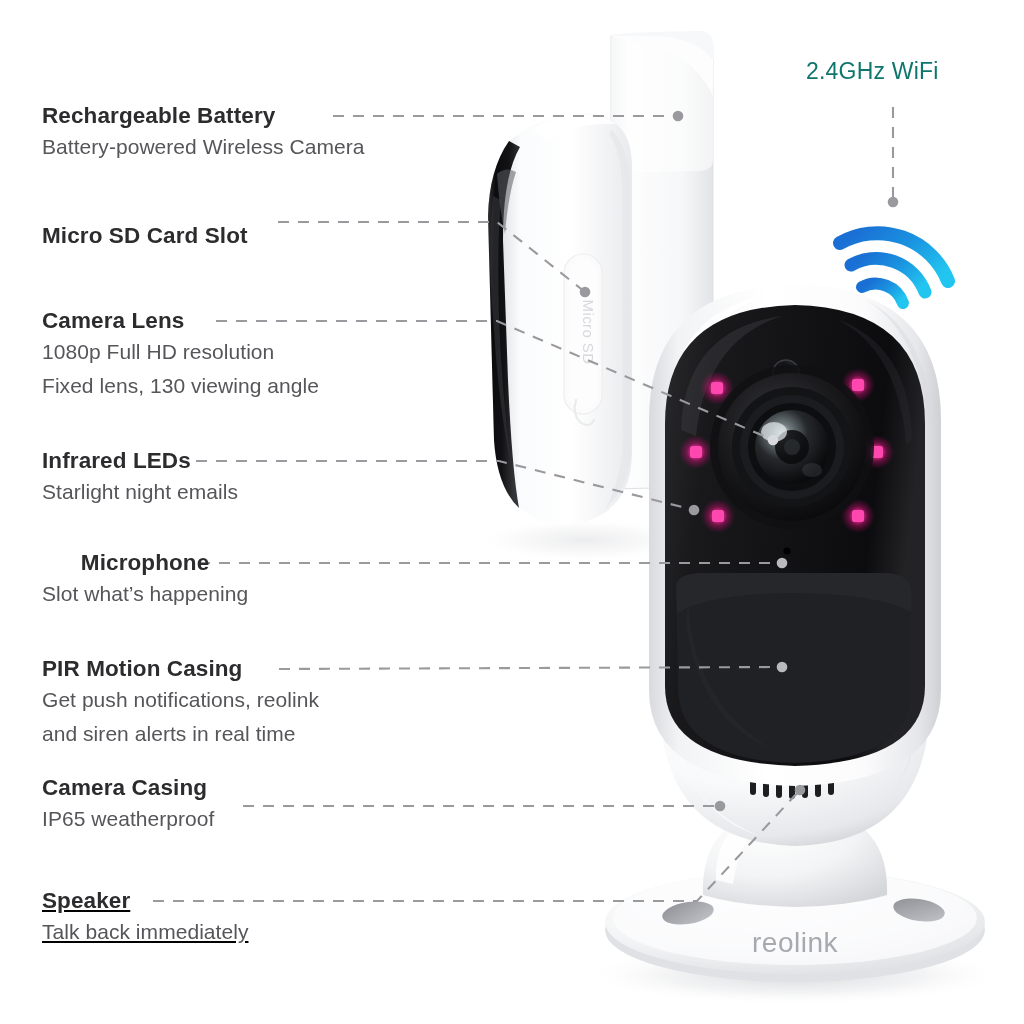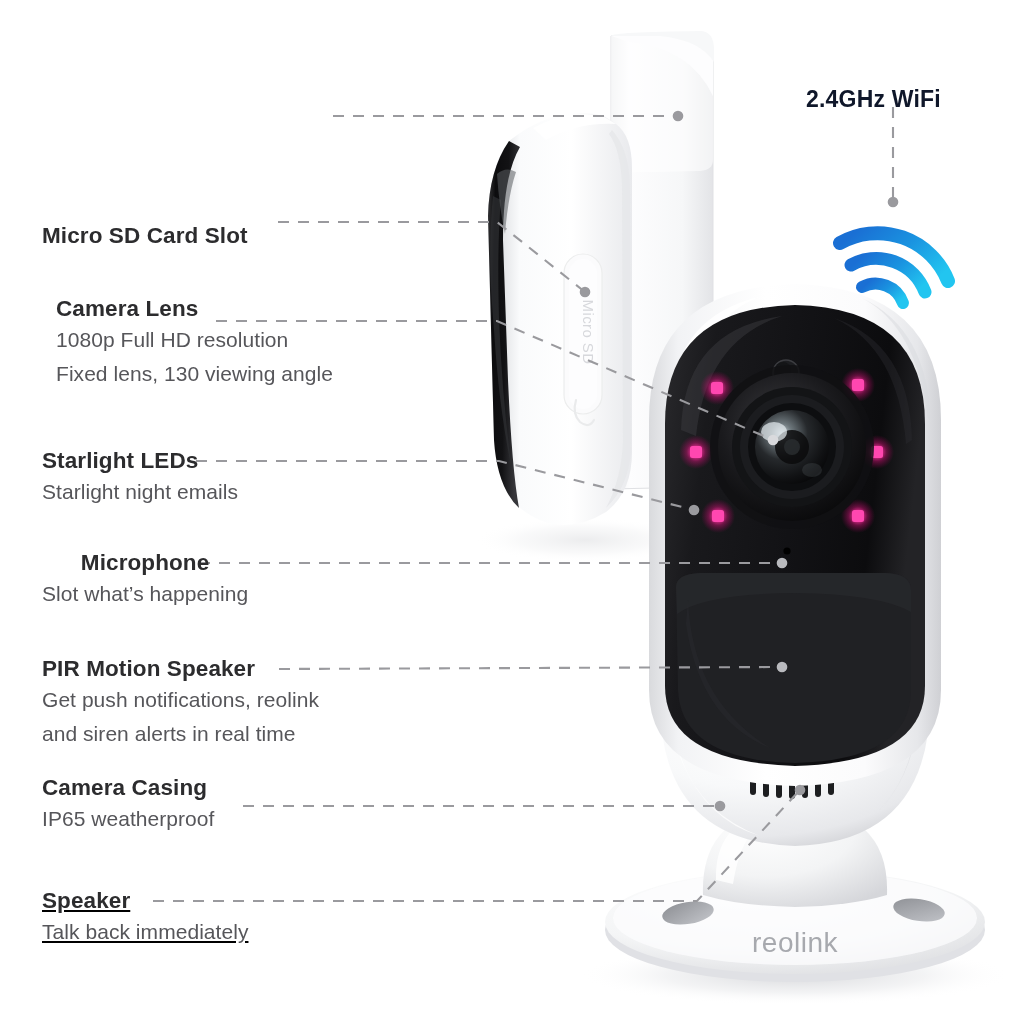--- a/index.html
+++ b/index.html
@@ -27,25 +27,24 @@
     font-size:21px;
     font-weight:400;
     color:#56565a;
     letter-spacing:.05px;
     white-space:nowrap;
     line-height:1.62;
   }
   .wifi-label{
     position:absolute;
     font-size:23px;
-    font-weight:700;
-    color:#0f172a;
+    font-weight:400;
+    color:#0f766e;
     white-space:nowrap;
     letter-spacing:.2px;
-    margin-top:28px;
   }
 
   
   .layer{position:absolute;left:0;top:0;width:1024px;height:1024px;}
   .layer.lines{pointer-events:none;}
 </style>
 </head>
 <body>
 
 <div id="stage">
@@ -304,43 +303,47 @@
     </defs>
     <g fill="none" stroke="url(#gWifi)" stroke-linecap="round">
       <path d="M840 243 A76 76 0 0 1 948 281" stroke-width="14"></path>
       <path d="M851 265 A52 52 0 0 1 925 292" stroke-width="13"></path>
       <path d="M862 287 A29 29 0 0 1 903 303" stroke-width="12"></path>
     </g>
   </svg>
 
   <div class="wifi-label" style="left:806px;top:58px;">2.4GHz WiFi</div>
 
+  <div class="callout" style="left:42px;top:103px;">
+    <div class="title">Rechargeable Battery</div>
+    <div class="desc">Battery-powered Wireless Camera</div>
+  </div>
 
   <div class="callout" style="left:42px;top:209px;margin-top:14px;">
     <div class="title">Micro SD Card Slot</div>
   </div>
 
-  <div class="callout" style="left:42px;top:296px;margin-left:14px;">
+  <div class="callout" style="left:42px;top:308px;">
     <div class="title">Camera Lens</div>
     <div class="desc">1080p Full HD resolution</div>
     <div class="desc">Fixed lens, 130 viewing angle</div>
   </div>
 
   <div class="callout" style="left:42px;top:448px;">
-    <div class="title">Starlight LEDs</div>
+    <div class="title">Infrared LEDs</div>
     <div class="desc">Starlight night emails</div>
   </div>
 
   <div class="callout" style="left:42px;top:550px;text-align:center;">
     <div class="title">Microphone</div>
     <div class="desc">Slot what’s happening</div>
   </div>
 
   <div class="callout" style="left:42px;top:656px;">
-    <div class="title">PIR Motion Speaker</div>
+    <div class="title">PIR Motion Casing</div>
     <div class="desc">Get push notifications, reolink</div>
     <div class="desc">and siren alerts in real time</div>
   </div>
 
   <div class="callout" style="left:42px;top:775px;">
     <div class="title">Camera Casing</div>
     <div class="desc">IP65 weatherproof</div>
   </div>
 
   <div class="callout" style="left:42px;top:888px;text-decoration:underline;">

